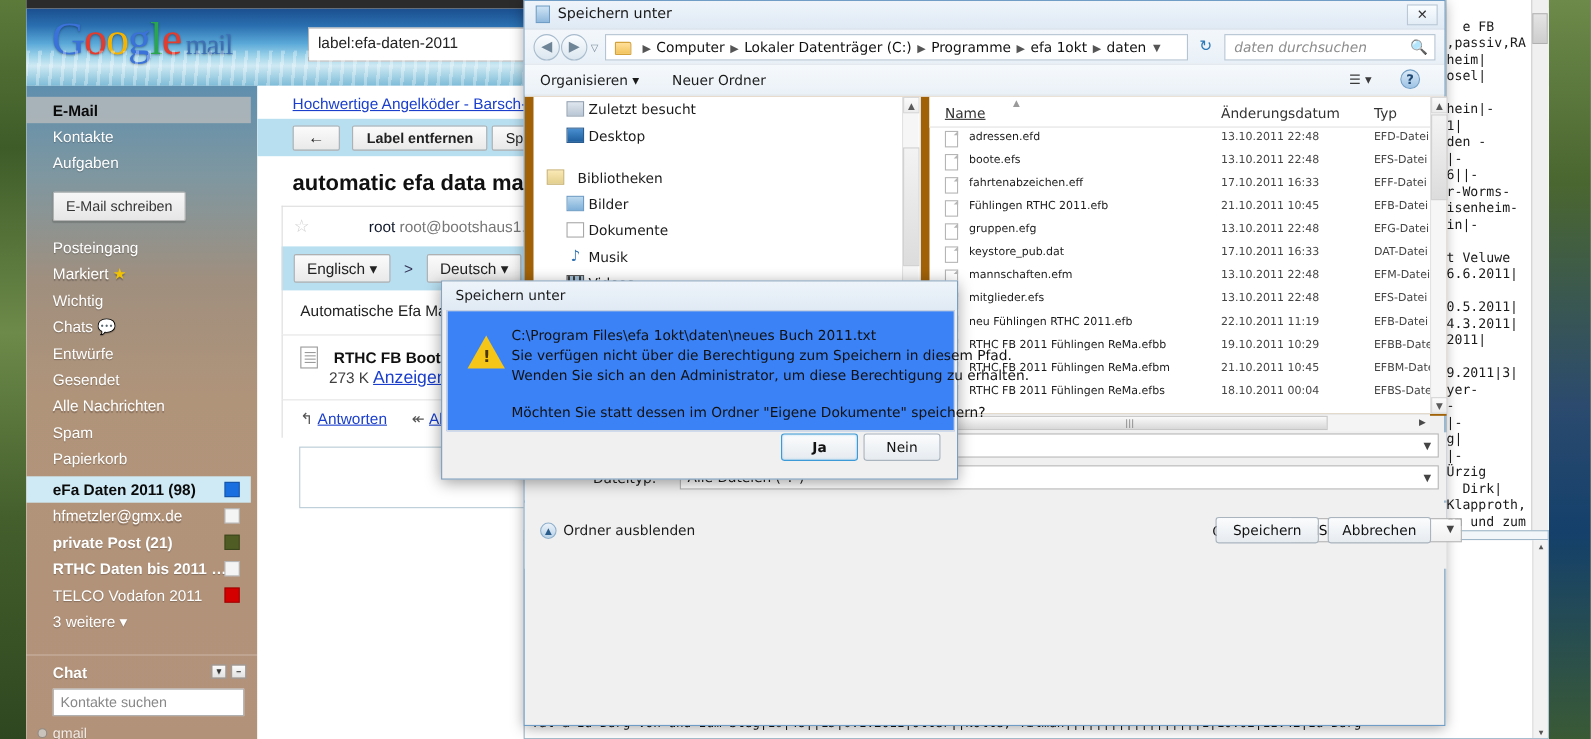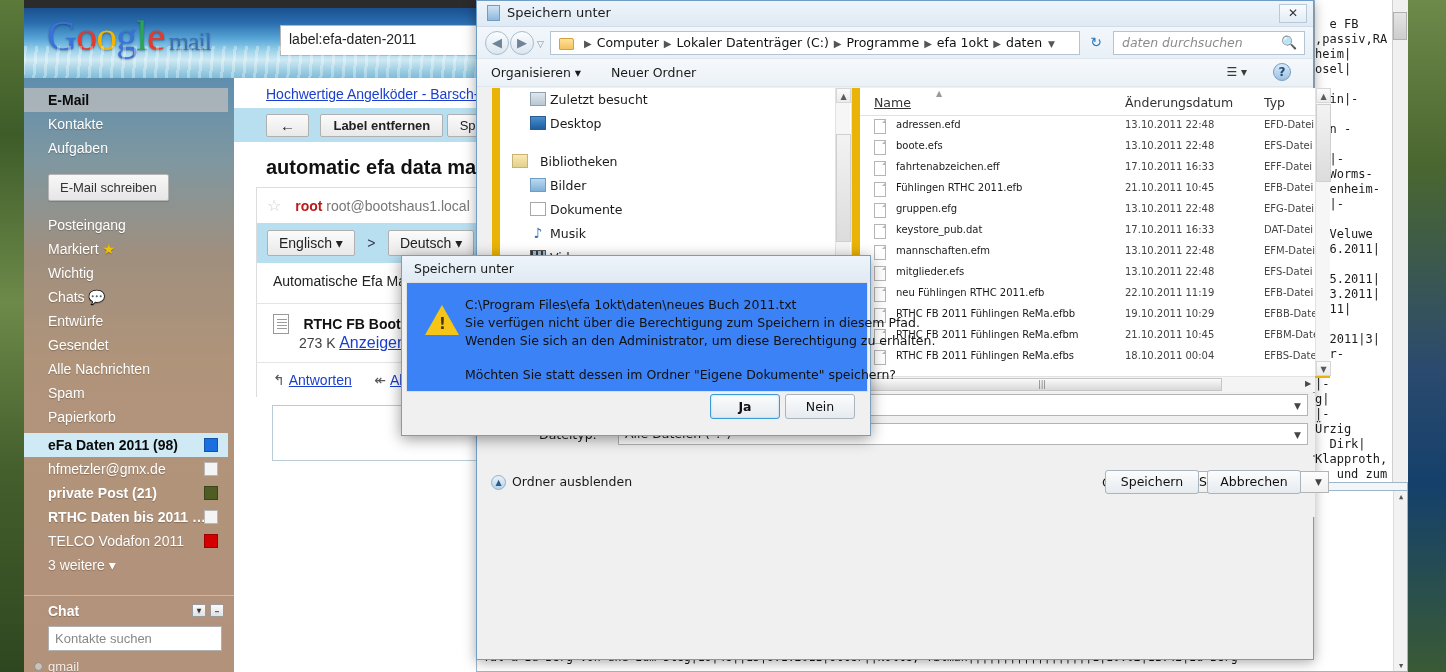--- a/index.html
+++ b/index.html
@@ -144,21 +144,21 @@
   }
   #subject-line .label-tag {
     display:inline-block; width:28px; height:16px; background:#2b5fe0;
     vertical-align:middle; margin-left:8px;
   }
   #msg-header {
     margin:0 0 0 22px; border:1px solid #dcdcdc; border-bottom:none;
     padding:8px 10px; font-size:14px; white-space:nowrap; background:#fff;
   }
   .star { color:#cfcfcf; font-size:16px; margin-right:10px; }
-  .sender { color:#b91c1c; font-weight:bold; }
+  .sender { color:#0f172a; font-weight:normal;margin-left:40px; }
   .sender-addr { color:#777; }
   #translate-bar {
     margin-left:22px; background:#b8dff0; padding:7px 10px; white-space:nowrap;
     border-left:1px solid #dcdcdc; border-right:1px solid #dcdcdc;
   }
   .tr-btn {
     display:inline-block; background:linear-gradient(180deg,#fbfbfb,#e9e9e9);
     border:1px solid #b0b0b0; border-radius:2px; padding:4px 11px;
     font-size:14px; color:#222; cursor:pointer;
   }
@@ -272,21 +272,21 @@
   #cmd-newfolder { left:134px; }
   #view-icon {
     position:absolute; right:66px; top:6px; font-size:12px; color:#3a3a3a; cursor:pointer;
   }
   #help-icon {
     position:absolute; right:22px; top:4px; width:18px; height:18px; border-radius:50%;
     background:linear-gradient(180deg,#dbeaf8,#9dc2e4); border:1px solid #6f9dc5;
     color:#204a73; font-size:12px; text-align:center; line-height:17px; font-weight:bold; cursor:pointer;
   }
   #sd-main {
-    position:absolute; left:15px; top:87px; width:838px; height:290px; background:#eab308;
+    position:absolute; left:0; top:87px; width:838px; height:290px; background:#a16207;
   }
   #sd-tree {
     position:absolute; left:8px; top:0; width:352px; height:288px;
     background:#fff; border-right:1px solid #e4e4e4; overflow:hidden;
   }
   .tree-row {
     padding:2px 0 2px 32px; font-size:12.5px; color:#1a1a1a; line-height:20px;
     white-space:nowrap; cursor:pointer; position:relative;
   }
   .tree-row.lvl2 { padding-left:50px; }

